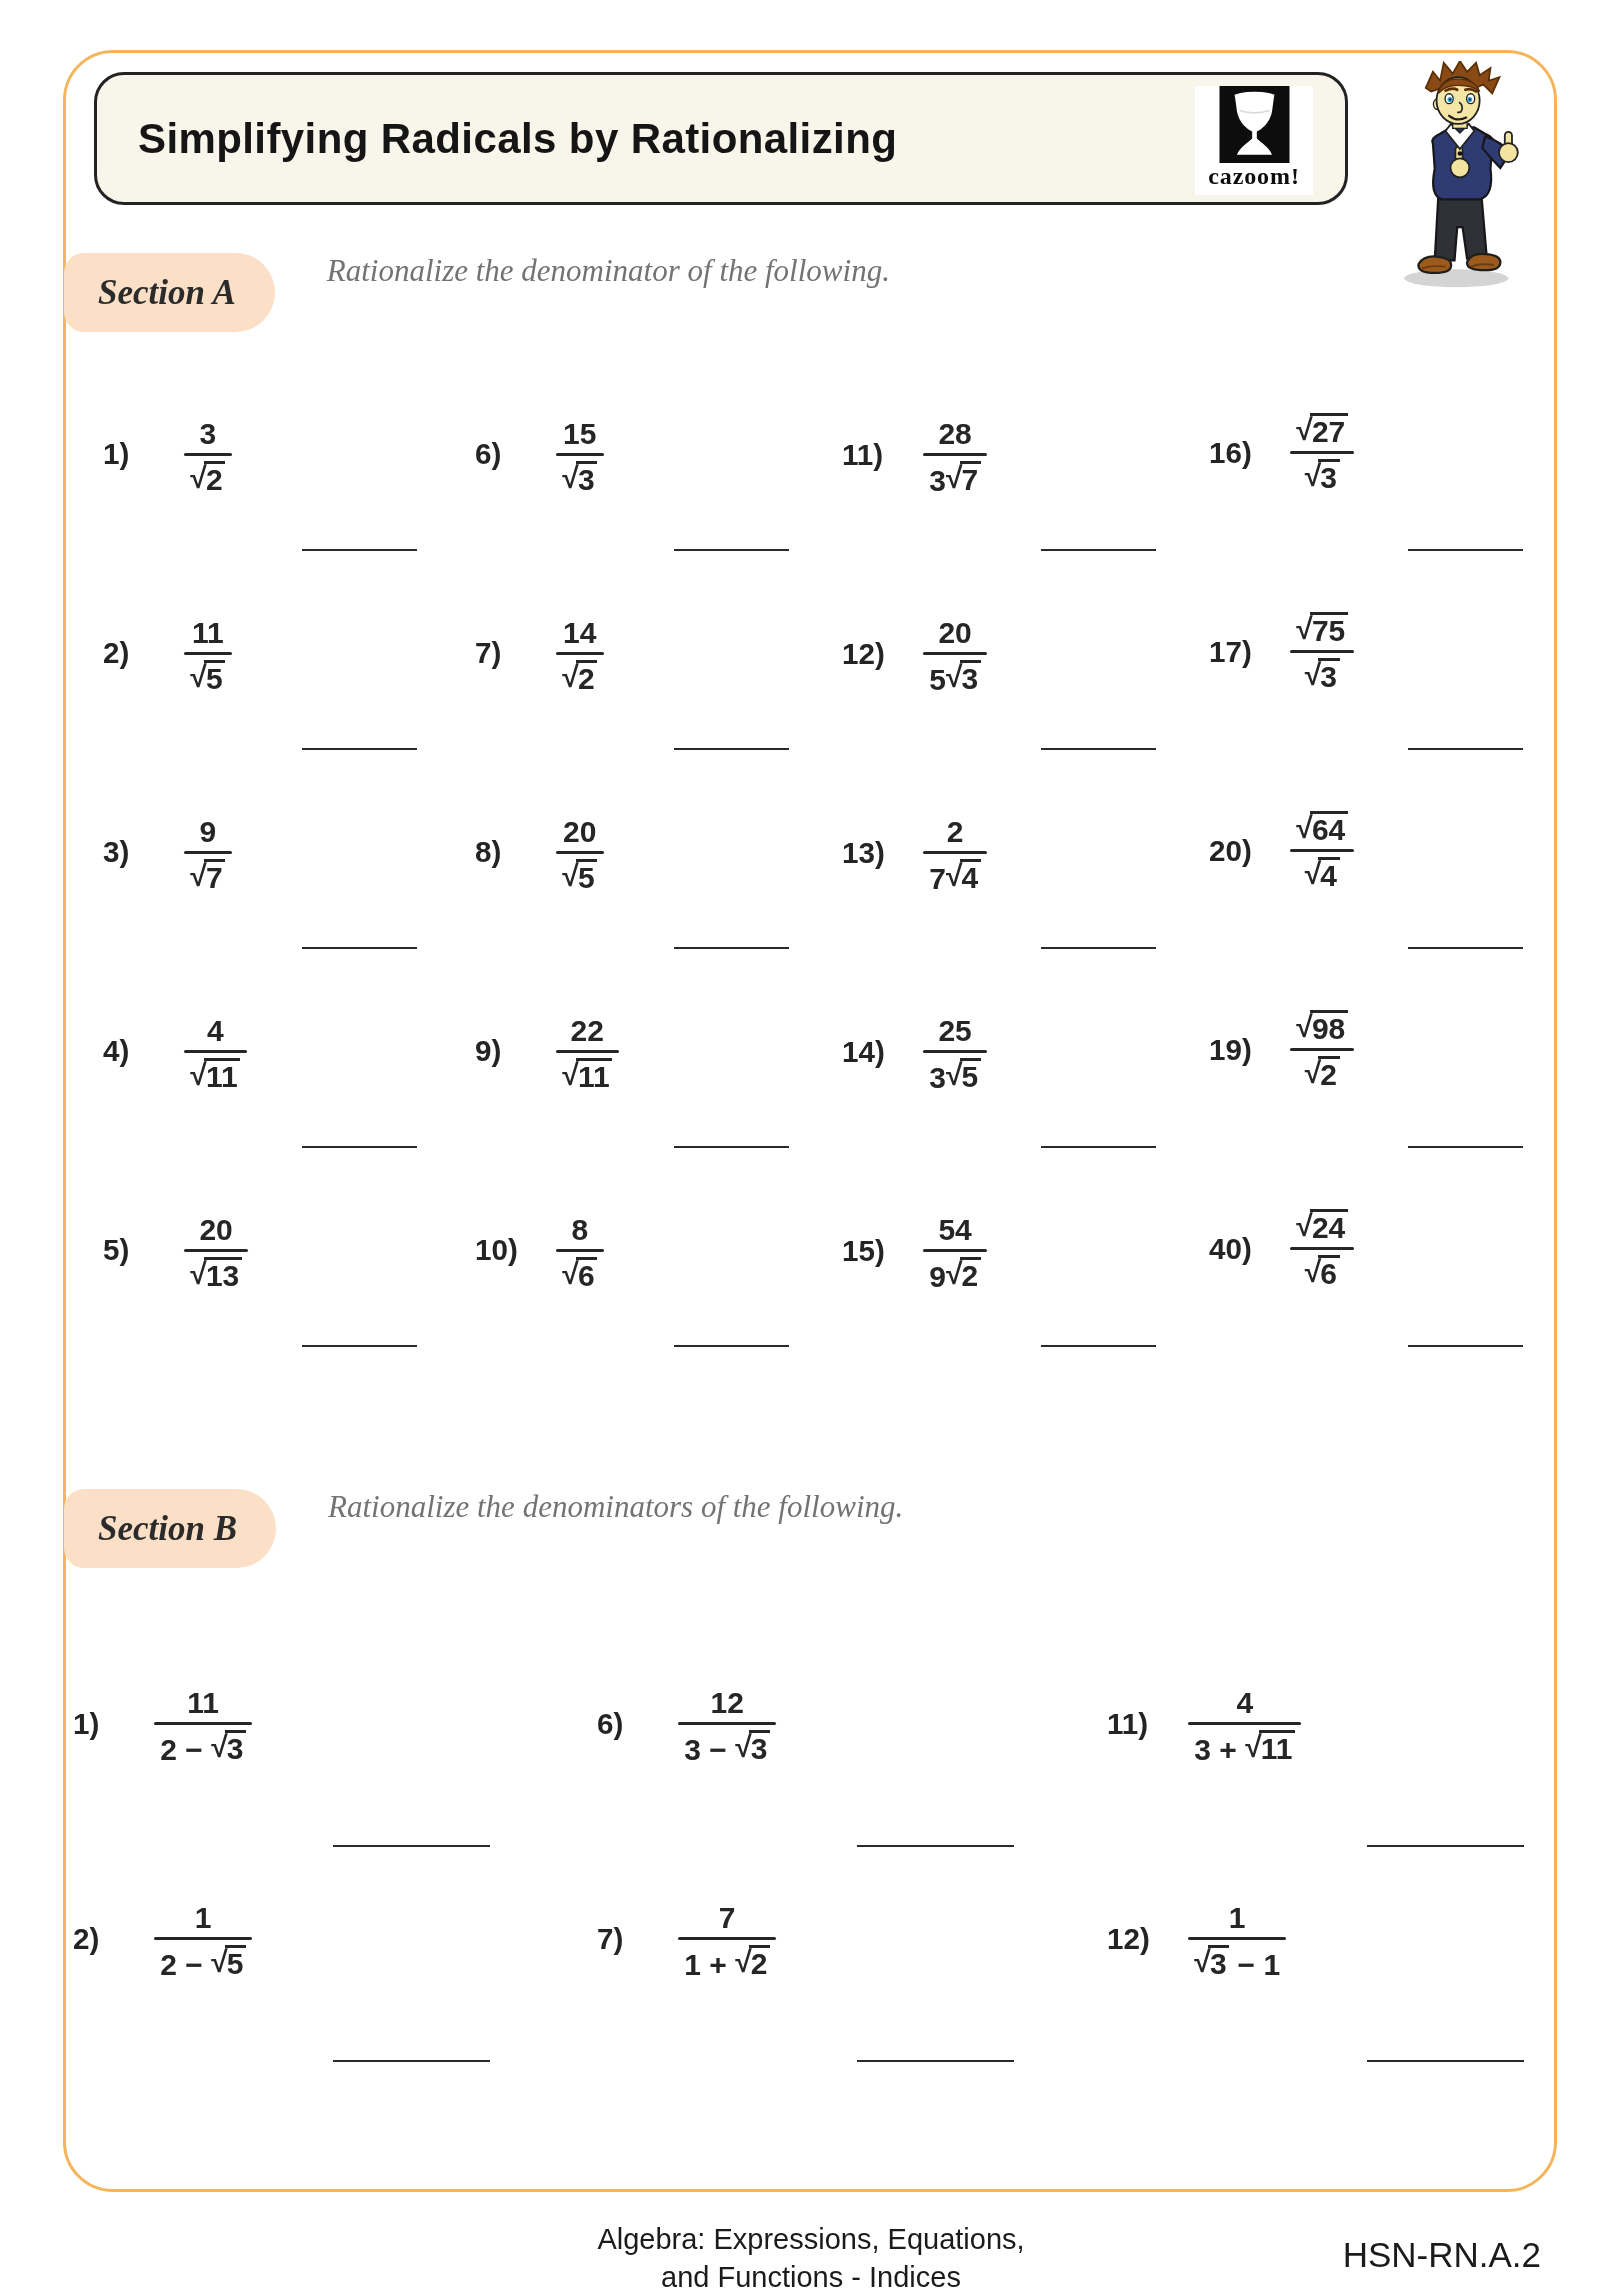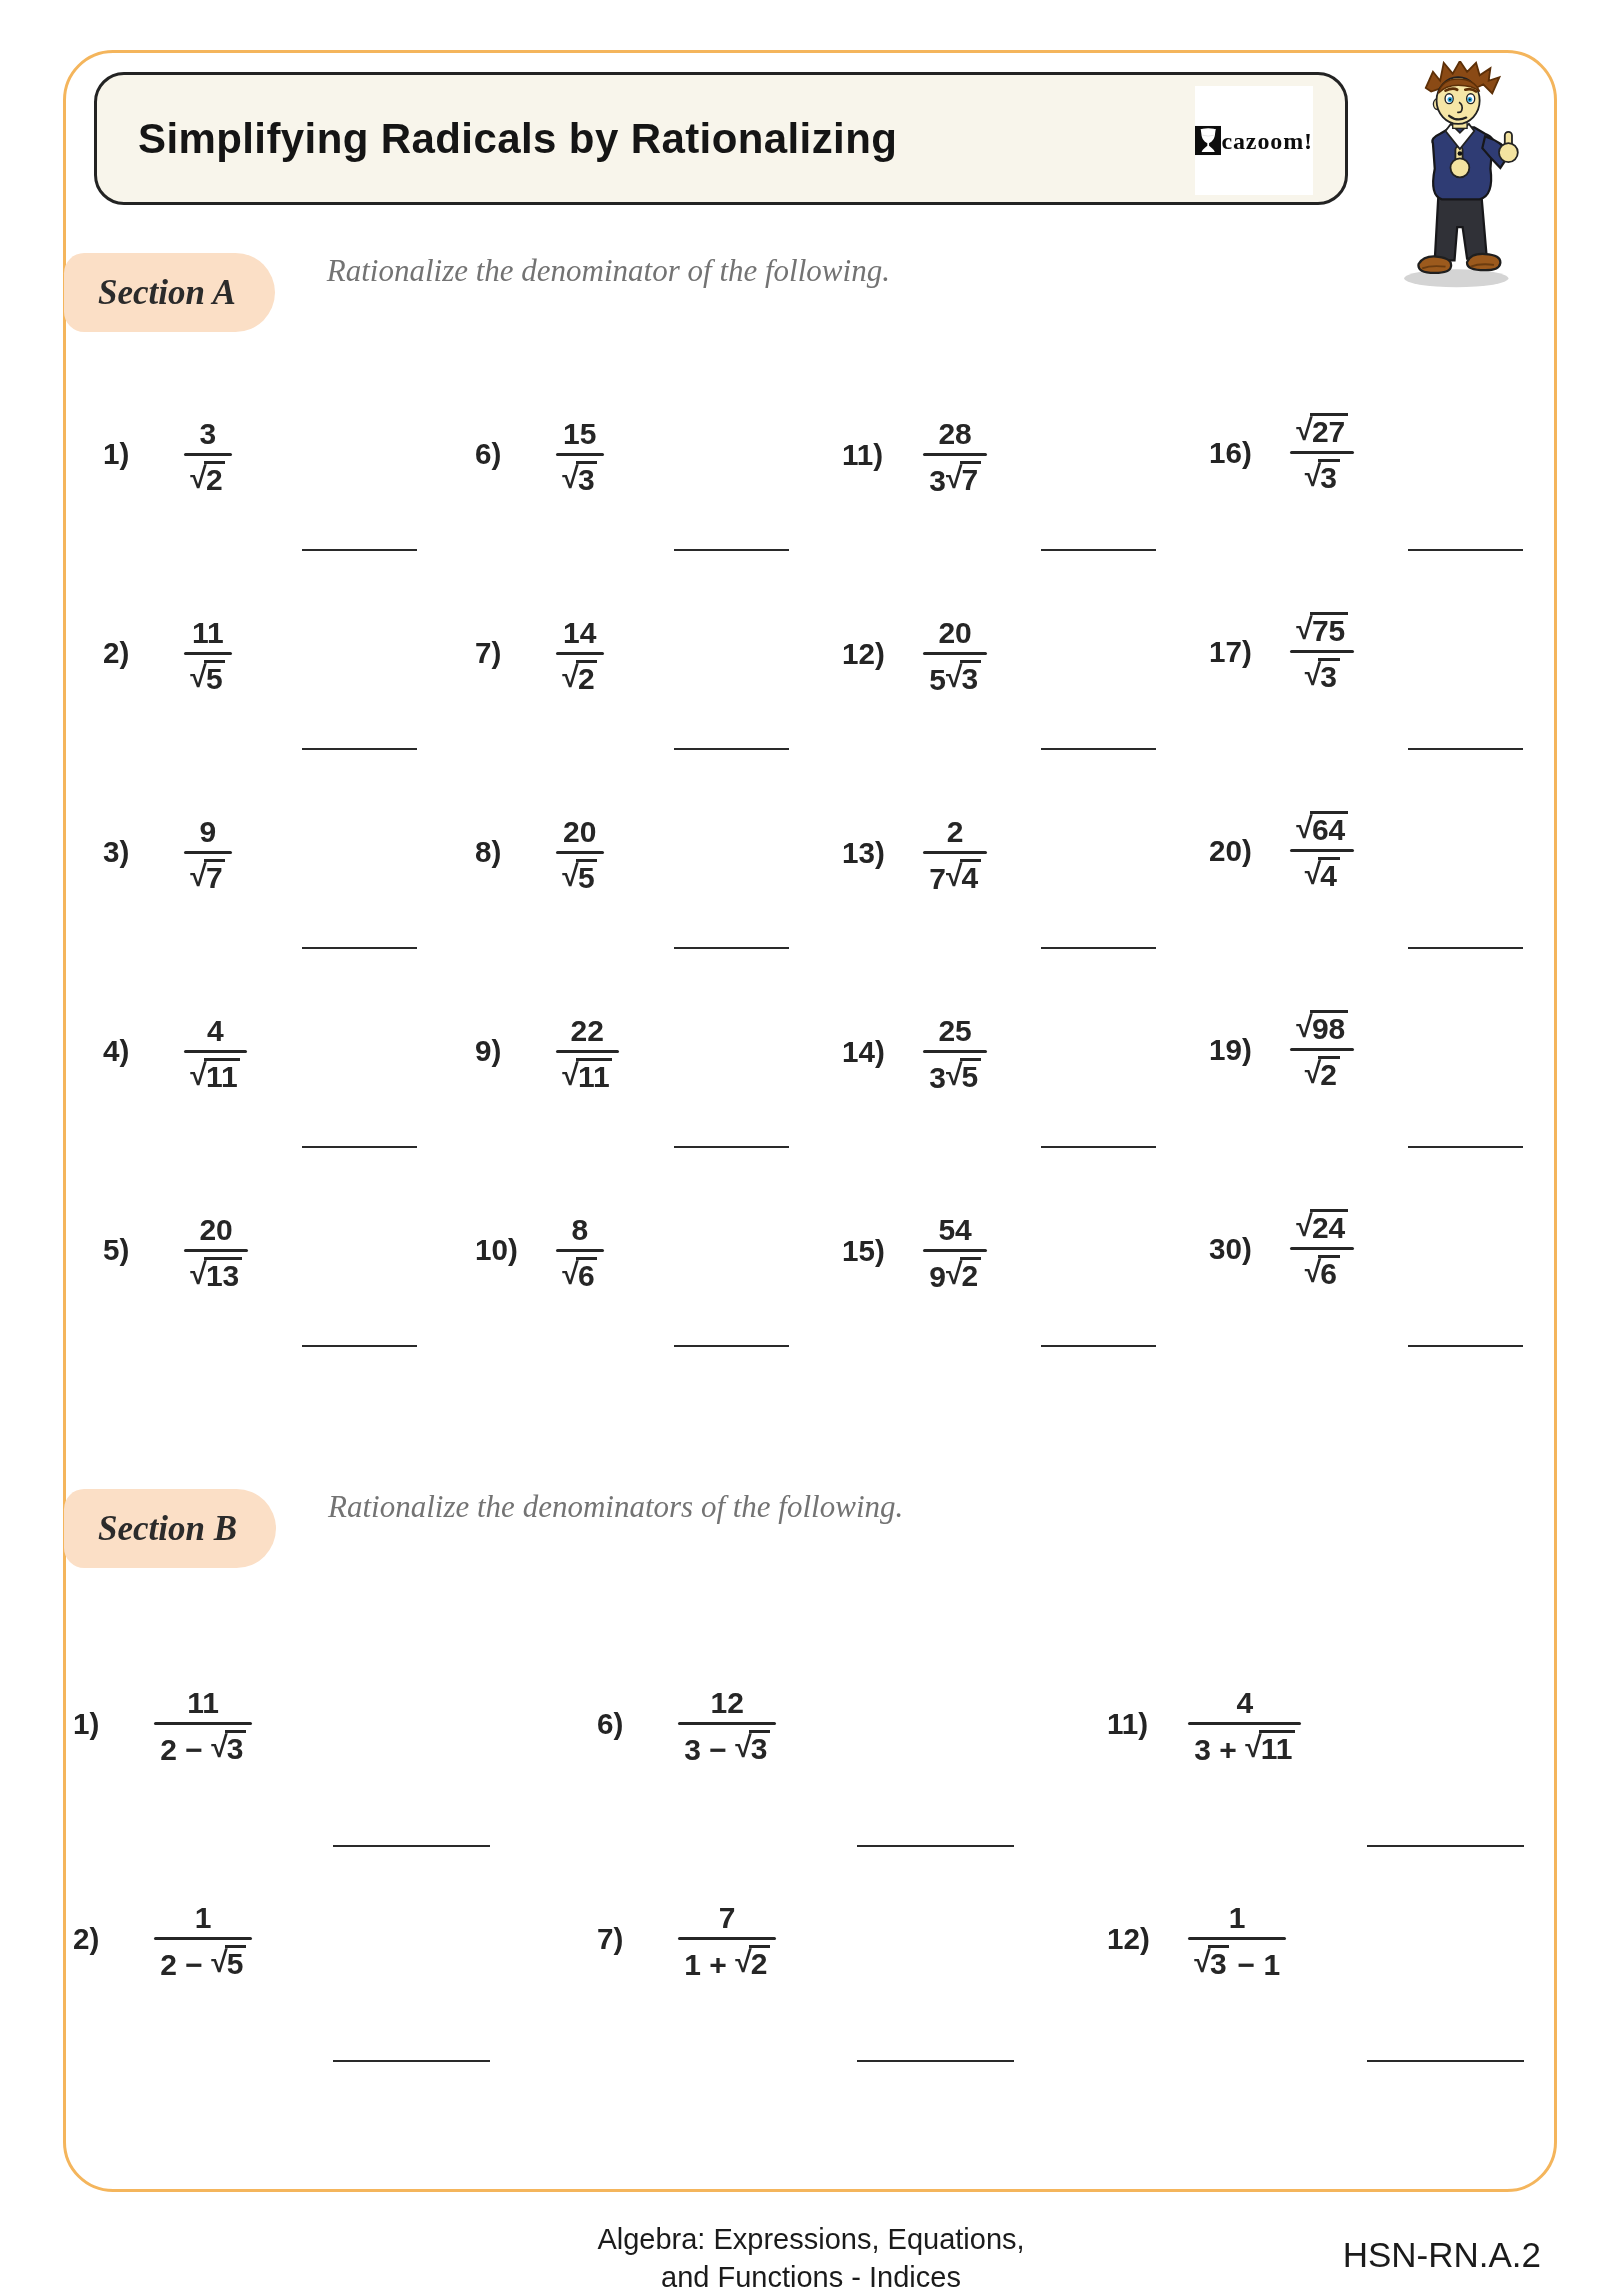--- a/index.html
+++ b/index.html
@@ -16,21 +16,21 @@
   .title-box {
     position:absolute; left:94px; top:72px; width:1254px; height:133px;
     background:#F8F5EB; border:3.6px solid #232323; border-radius:30px;
     box-sizing:border-box; display:flex; align-items:center;text-align:right;
   }
   .page-title {
     margin-left:41px; font-size:42px; font-weight:bold; letter-spacing:0.4px; color:#151515;
   }
   .logo {
     position:absolute; right:32px; top:10.7px; width:118px; height:109px;
-    background:#ffffff; display:flex; flex-direction:row; align-items:center; justify-content:flex-start;
+    background:#ffffff; display:flex; flex-direction:column; align-items:center; justify-content:flex-start;
   }
   .logo-mark { width:73px; height:77px; display:block; }
   .logo-word {
     font-family:"Liberation Serif", serif; font-weight:bold; font-size:24px;
     color:#0d0d0d; line-height:1; margin-top:1.8px; letter-spacing:0.9px;
   }
   .mascot { position:absolute; left:1391px; top:61px; width:136px; height:229px; }
 
   
   .section-head { position:absolute; left:64px; display:flex; align-items:flex-start; }
@@ -489,21 +489,21 @@
                 <span class="sq-sym">√</span>
                 <span class="sq-val">2</span>
               </span>
             </span>
           </span>
         </div>
         <div class="ansline"></div>
       </div>
       <div class="problem">
         <div class="prow">
-          <span class="pnum">30)</span>
+          <span class="pnum">40)</span>
           <span class="frac">
             <span class="fnum">
               <span class="sq">
                 <span class="sq-sym">√</span>
                 <span class="sq-val">24</span>
               </span>
             </span>
             <span class="fbar"></span>
             <span class="fden">
               <span class="sq">

